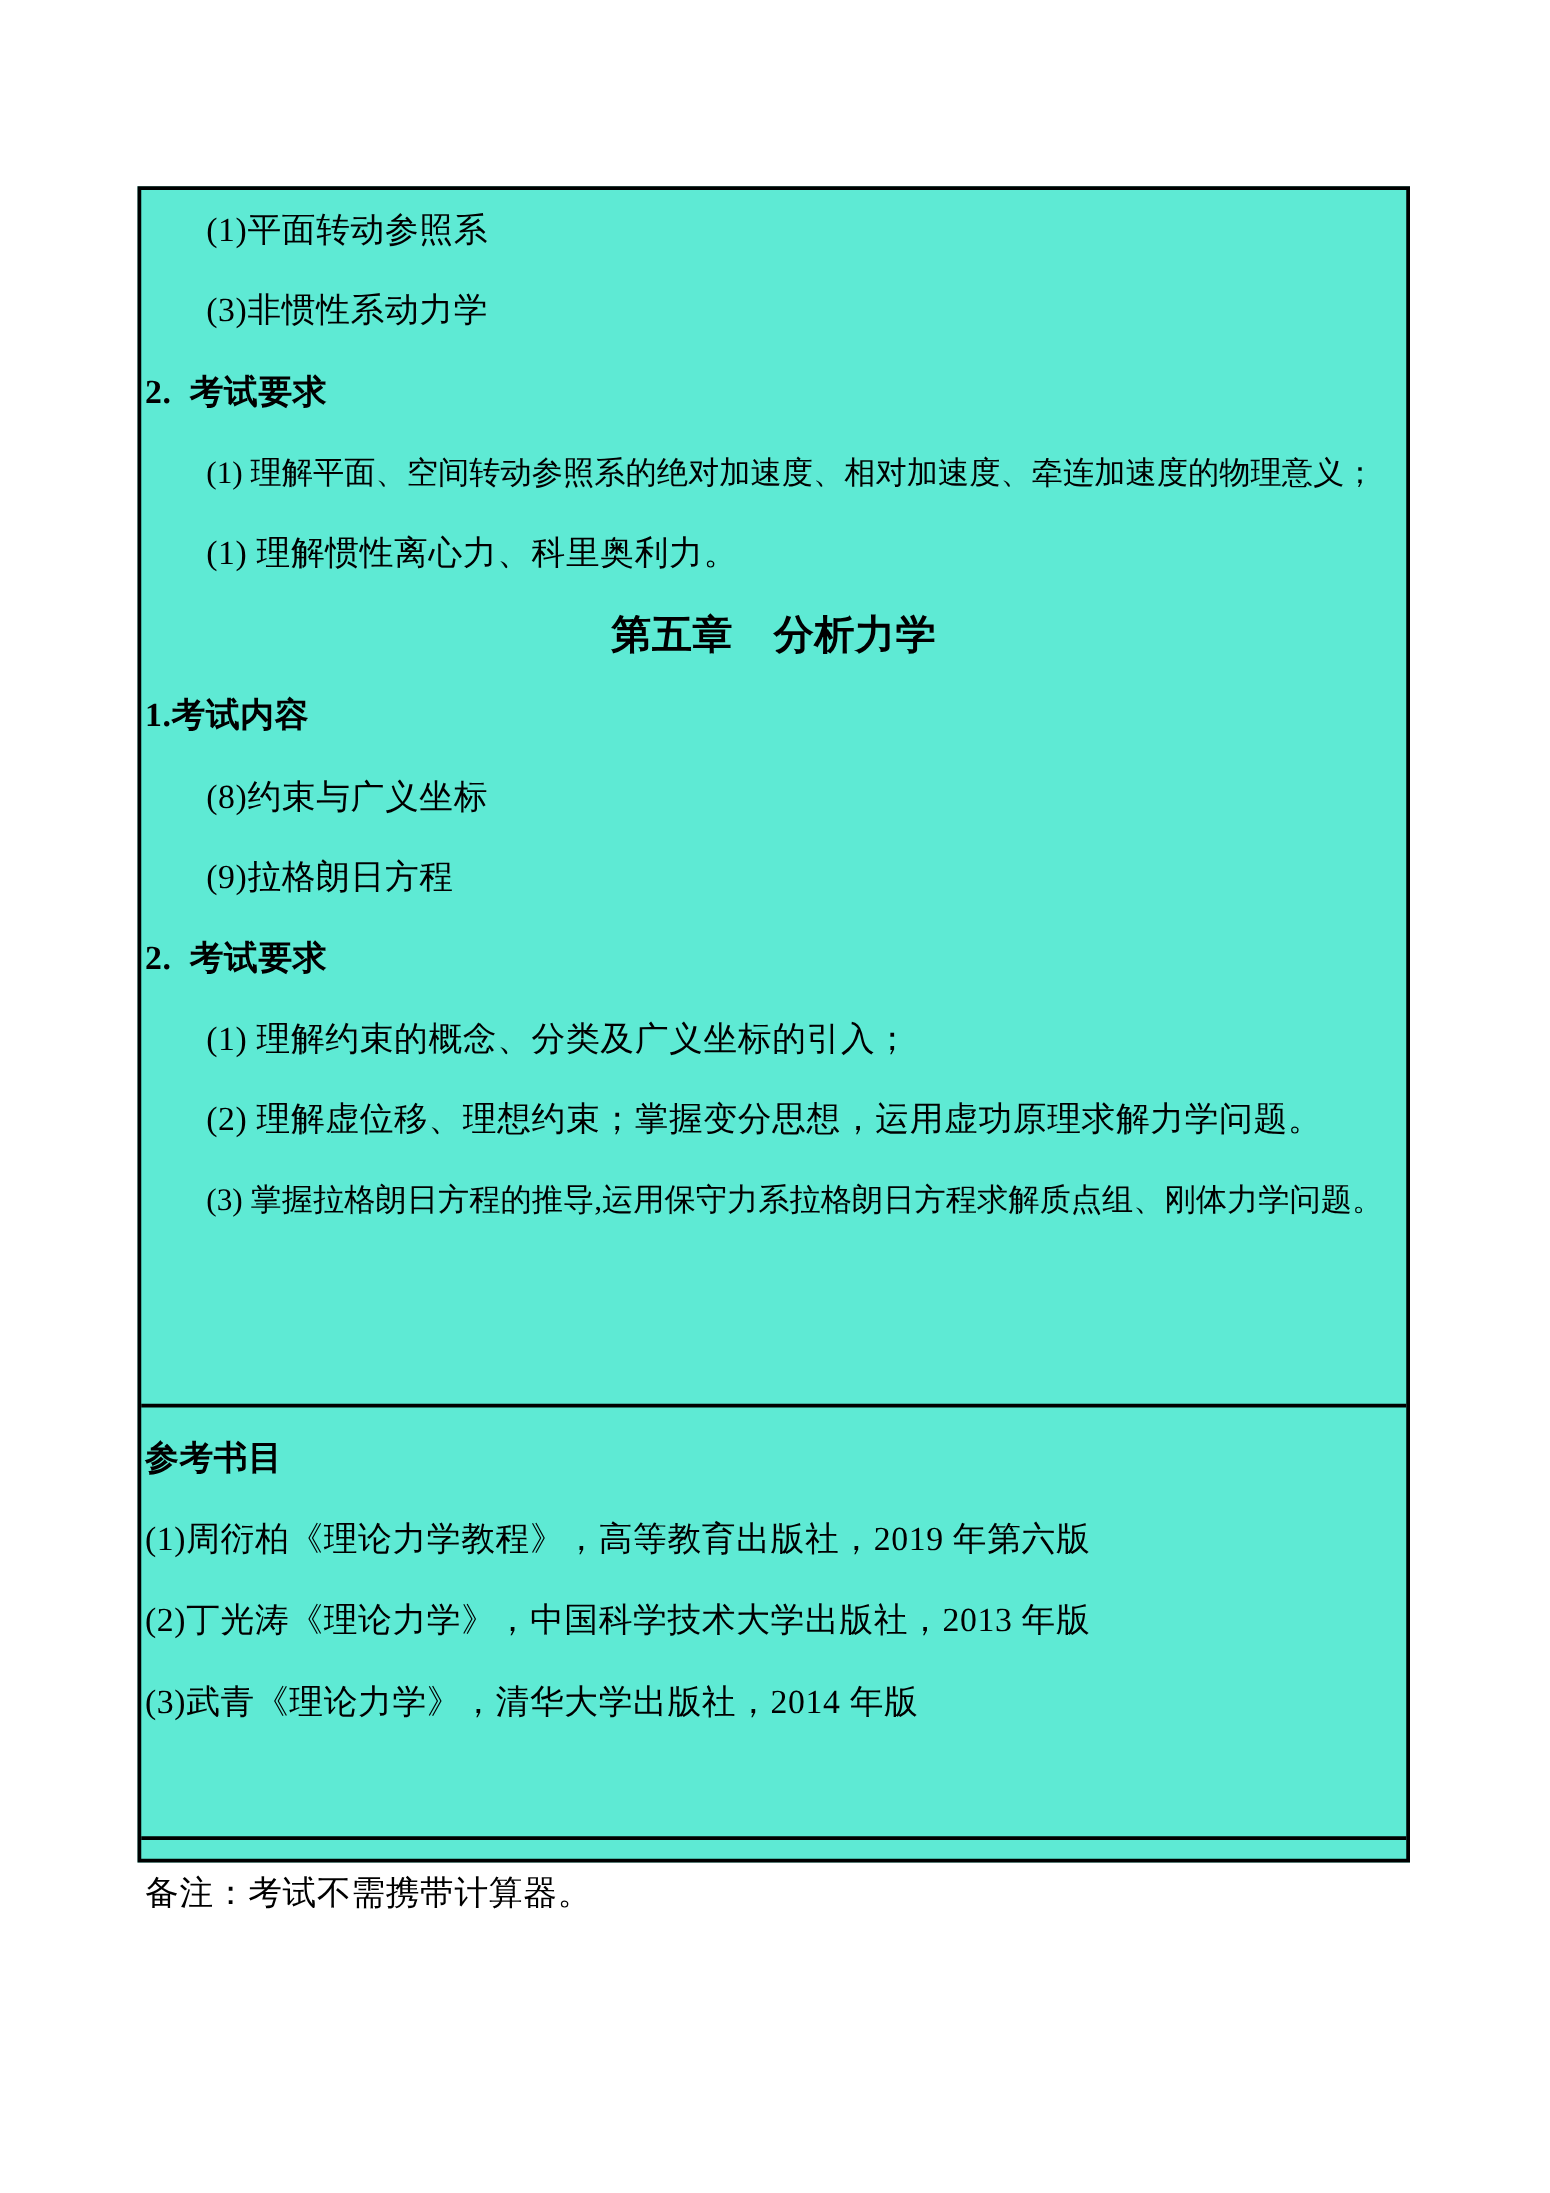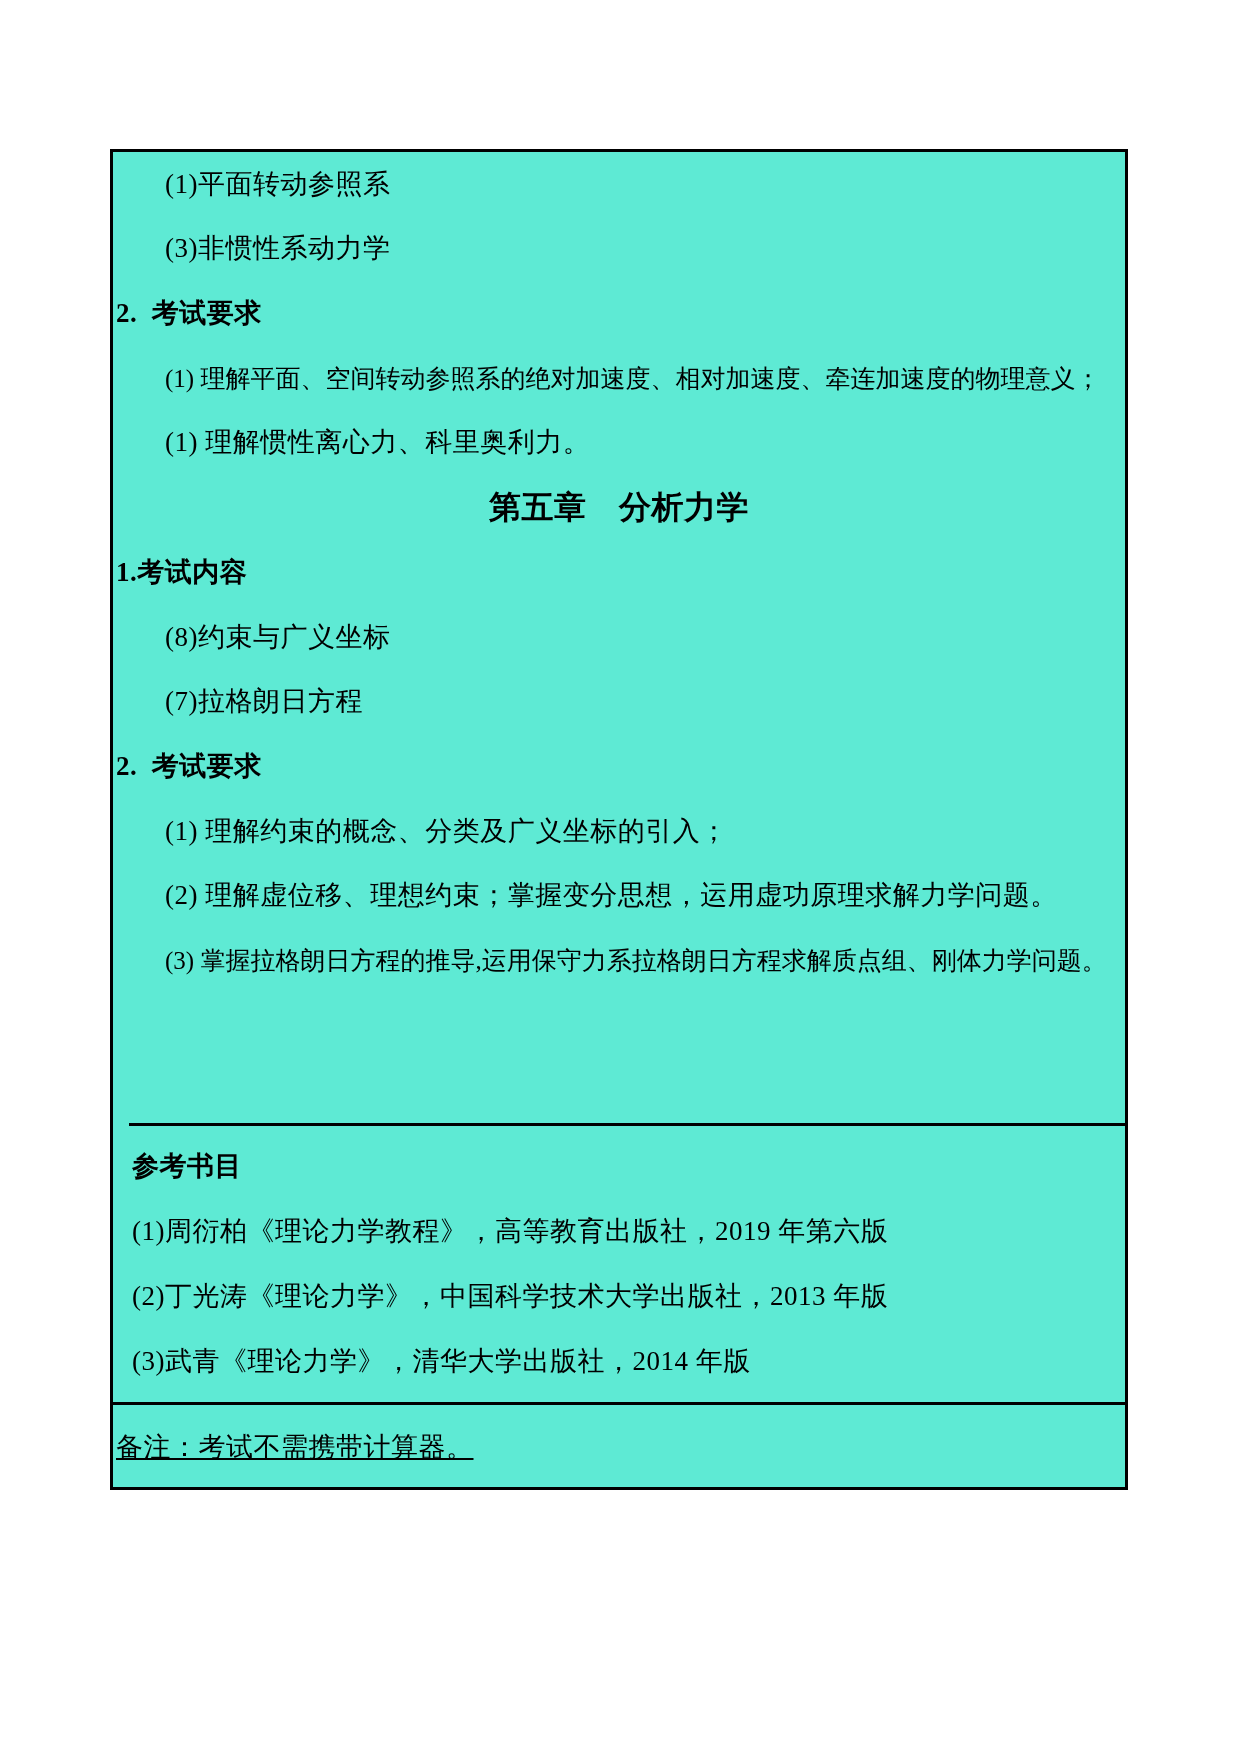--- a/index.html
+++ b/index.html
@@ -23,22 +23,22 @@
     height: 1341px;
     border: 3px solid #000000;
     box-sizing: border-box;
     background: #5eead4;
   }
   .row {
     box-sizing: border-box;
     overflow: hidden;
   }
   .row1 { height: 971px; }
-  .row2 { height: 279px; border-top: 3px solid #000000; padding-top: 8px; margin-left: 16px; }
-  .row3 { height: 85px;  border-top: 3px solid #000000; text-decoration: underline; }
+  .row2 { height: 346px; border-top: 3px solid #000000; padding-top: 8px; }
+  .row3 { height: 85px;  border-top: 3px solid #000000; }
   .line {
     display: flex;
     align-items: center;
     font-size: 27px;
     line-height: 1.1;
     white-space: pre;
     padding-left: 3px;
     letter-spacing: 0.5px;
   }
   .row1 .line { height: 64.73px; }
@@ -61,21 +61,21 @@
 
   <div class="row row1">
     <div class="line item">(1)平面转动参照系</div>
     <div class="line item">(3)非惯性系动力学</div>
     <div class="line heading">2.  考试要求</div>
     <div class="line item tight">(1) 理解平面、空间转动参照系的绝对加速度、相对加速度、牵连加速度的物理意义；</div>
     <div class="line item">(1) 理解惯性离心力、科里奥利力。</div>
     <div class="line chapter">第五章　分析力学</div>
     <div class="line heading">1.考试内容</div>
     <div class="line item">(8)约束与广义坐标</div>
-    <div class="line item">(7)拉格朗日方程</div>
+    <div class="line item">(9)拉格朗日方程</div>
     <div class="line heading">2.  考试要求</div>
     <div class="line item">(1) 理解约束的概念、分类及广义坐标的引入；</div>
     <div class="line item">(2) 理解虚位移、理想约束；掌握变分思想，运用虚功原理求解力学问题。</div>
     <div class="line item tight">(3) 掌握拉格朗日方程的推导,运用保守力系拉格朗日方程求解质点组、刚体力学问题。</div>
   </div>
 
   <div class="row row2">
     <div class="line heading">参考书目</div>
     <div class="line">(1)周衍柏《理论力学教程》，高等教育出版社，2019 年第六版</div>
     <div class="line">(2)丁光涛《理论力学》，中国科学技术大学出版社，2013 年版</div>

